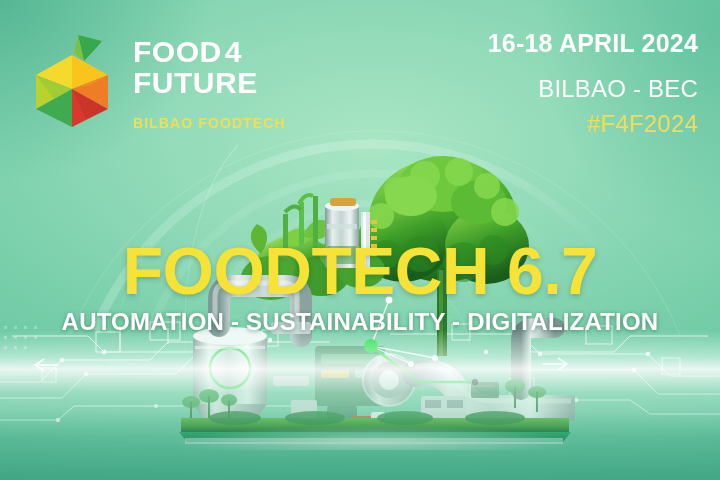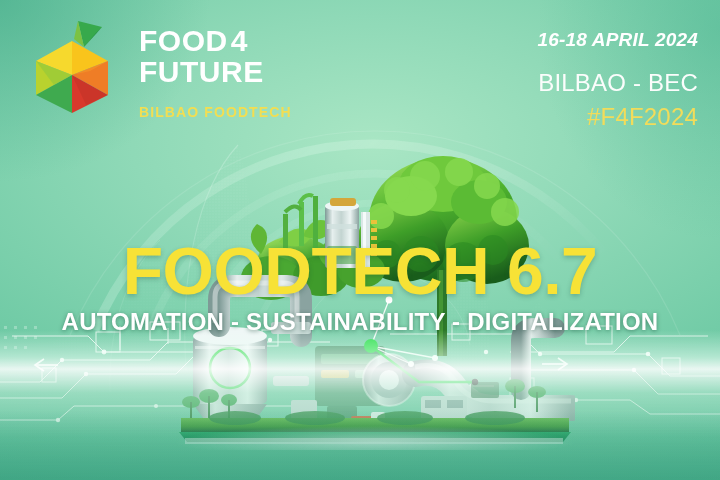--- a/index.html
+++ b/index.html
@@ -46,22 +46,22 @@
   
   .wire-city{position:absolute;left:-10px;top:120px;width:420px;height:300px;opacity:.55;}
   .wire-city-right{position:absolute;right:-30px;top:150px;width:320px;height:260px;opacity:.35;}
 
   
   .circuit-left{position:absolute;left:0;top:320px;width:330px;height:130px;}
   .circuit-right{position:absolute;right:0;top:318px;width:330px;height:130px;}
 
   
   .logo-wrap{
-    position:absolute;left:26px;top:14px;
-    display:flex;align-items:center;gap:21px;
+    position:absolute;left:26px;top:25px;
+    display:flex;align-items:flex-end;gap:15px;
   }
   .logo-cube{width:92px;height:100px;flex:0 0 auto;}
   .logo-text{padding-top:13px;}
   .logo-l1{
     color:#ffffff;font-weight:bold;font-size:30px;line-height:.92;
     letter-spacing:.5px;white-space:nowrap;
     font-family:"Liberation Sans", sans-serif;
   }
   .logo-l1 .num{margin-left:3px;}
   .logo-l2{
@@ -71,22 +71,22 @@
   .logo-sub{
     color:#f2de52;font-weight:bold;font-size:14px;line-height:1.18;
     letter-spacing:1.1px;margin-top:18px;white-space:nowrap;
   }
 
   
   .head-right{
     position:absolute;right:22px;top:30px;text-align:right;
   }
   .hr-date{
-    color:#ffffff;font-weight:bold;font-size:19px;line-height:1.08;
-    letter-spacing:.2px;white-space:nowrap;font-style:italic;
+    color:#ffffff;font-weight:bold;font-size:25px;line-height:1.08;
+    letter-spacing:.2px;white-space:nowrap;
   }
   .hr-place{
     color:#fbfdfc;font-weight:normal;font-size:24px;line-height:1.12;
     letter-spacing:.2px;white-space:nowrap;margin-top:19px;
   }
   .hr-tag{
     color:#f2dc5a;font-weight:normal;font-size:24px;line-height:1.12;
     letter-spacing:.2px;white-space:nowrap;margin-top:8px;
   }
 

